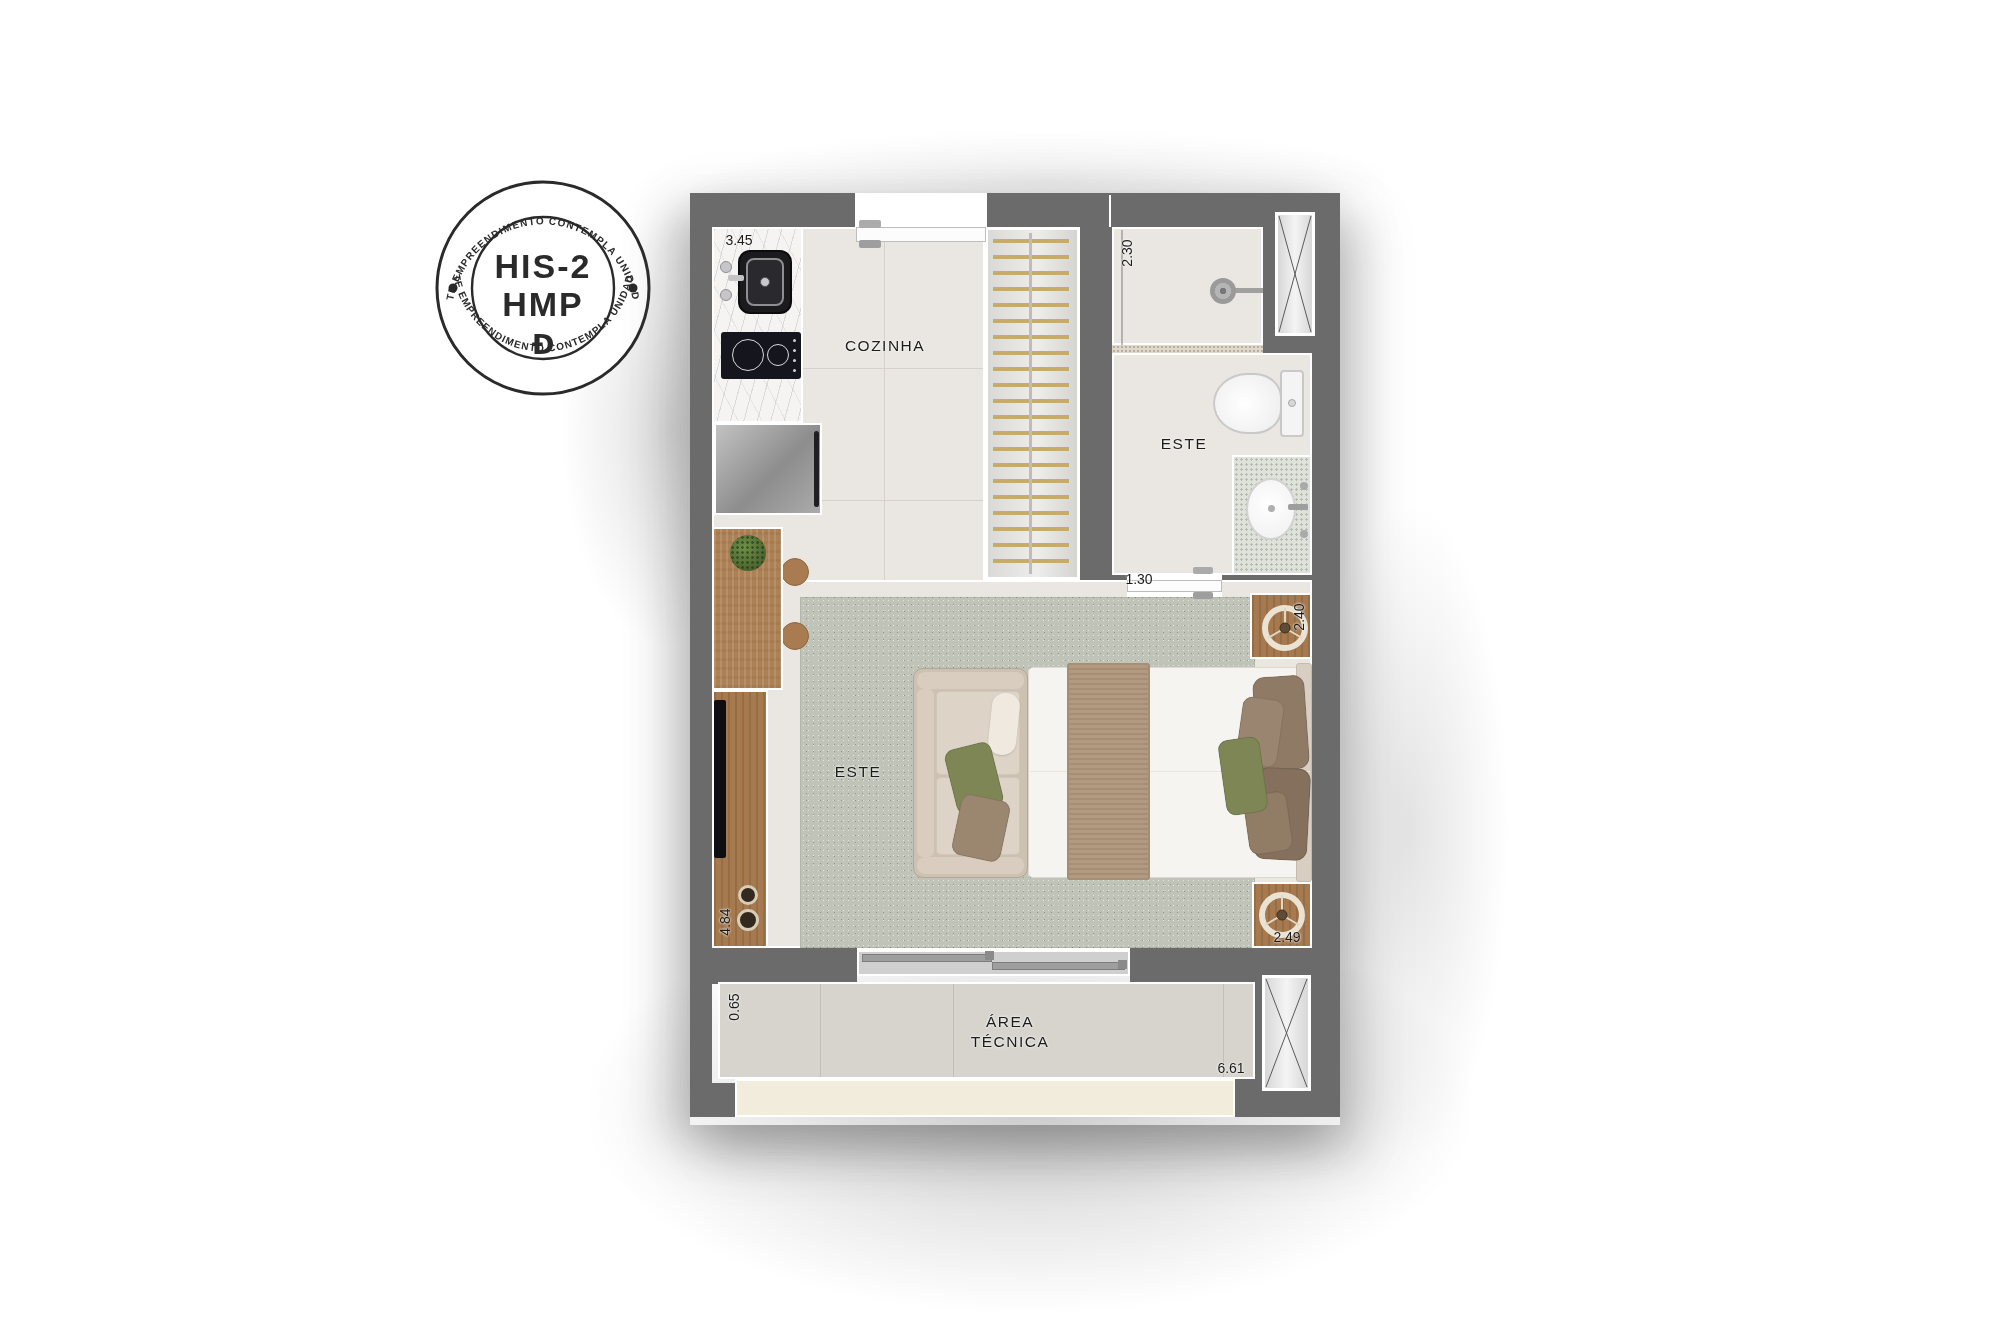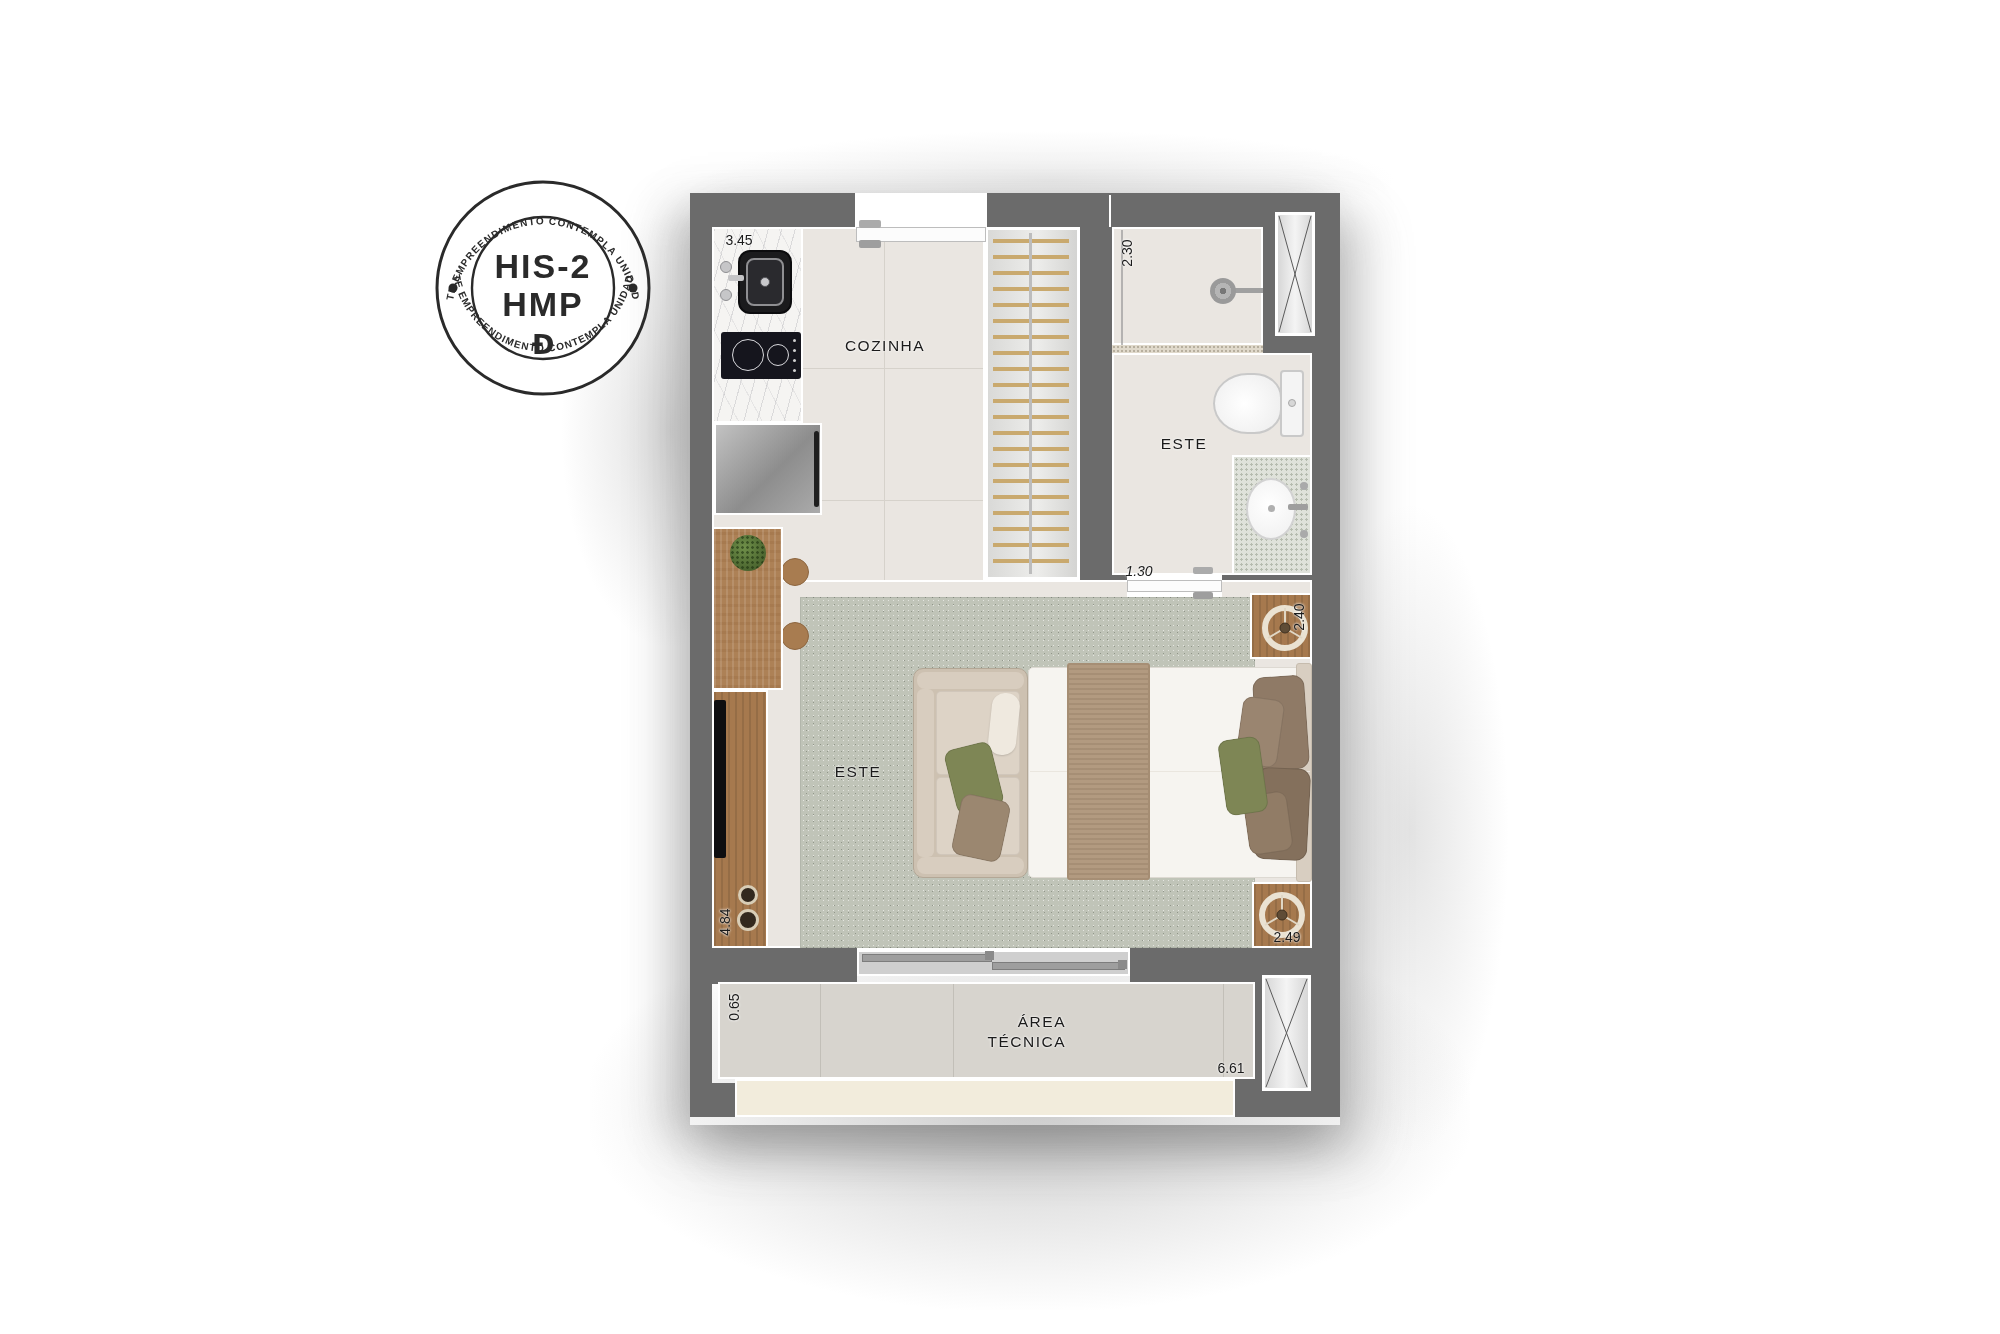--- a/index.html
+++ b/index.html
@@ -10,21 +10,21 @@
   
   .w{position:absolute;background:#6b6b6b;}
   
   .fl{position:absolute;background:#eae6e1;border:2px solid #fff;box-sizing:border-box;}
   .seam{position:absolute;background:#d6d2cb;}
   
   .lbl{position:absolute;font-size:14px;color:#1b1b1b;transform:translate(-50%,-50%);
        white-space:nowrap;text-shadow:0 0 3px rgba(255,255,255,.9),0 0 2px rgba(255,255,255,.85);}
   .lbl.v{transform:translate(-50%,-50%) rotate(-90deg);}
   .room{font-size:15.5px;letter-spacing:1.5px;}
-  .wrap2{white-space:normal;width:112px;text-align:right;line-height:1.3;}
+  .wrap2{white-space:normal;width:112px;text-align:center;line-height:1.3;}
   .wood{background-color:#ad8156;
         background-image:repeating-linear-gradient(90deg,rgba(255,255,255,.12) 0 2px,rgba(0,0,0,0) 2px 6px),
                          repeating-linear-gradient(0deg,rgba(110,60,20,.10) 0 3px,rgba(0,0,0,0) 3px 9px);
         border:2px solid #fff;box-sizing:border-box;}
   .wood2{background-color:#a6794e;
          background-image:repeating-linear-gradient(90deg,rgba(0,0,0,.10) 0 2px,rgba(0,0,0,0) 2px 7px);
          border:2px solid #fff;box-sizing:border-box;}
   .shaft{border:3px solid #fff;background:linear-gradient(90deg,#d7d7d7,#f4f4f4 50%,#d7d7d7);box-sizing:content-box;}
   .pillow{position:absolute;border:1px solid rgba(0,0,0,.12);}
   .plan{position:absolute;left:690px;top:193px;width:650px;height:932px;
@@ -200,21 +200,21 @@
       <circle cx="26" cy="26" r="5" fill="#5f4c36" stroke="#3e3020" stroke-width="1"></circle>
     </svg>
 
     <div class="lbl room" style="left:195px;top:153px;">COZINHA</div>
     <div class="lbl room" style="left:494px;top:251px;">ESTE</div>
     <div class="lbl room" style="left:168px;top:579px;">ESTE</div>
     <div class="lbl room wrap2" style="left:320px;top:839px;">ÁREA TÉCNICA</div>
 
     <div class="lbl" style="left:49px;top:47px;">3.45</div>
     <div class="lbl v" style="left:437px;top:60px;">2.30</div>
-    <div class="lbl" style="left:449px;top:378px;font-style:italic;">1.30</div>
+    <div class="lbl" style="left:449px;top:386px;">1.30</div>
     <div class="lbl v" style="left:609px;top:424px;">2.40</div>
     <div class="lbl v" style="left:35px;top:729px;">4.84</div>
     <div class="lbl" style="left:597px;top:744px;">2.49</div>
     <div class="lbl v" style="left:44px;top:814px;">0.65</div>
     <div class="lbl" style="left:541px;top:875px;">6.61</div>
 
   </div>
 </div>
 
 </body></html>

